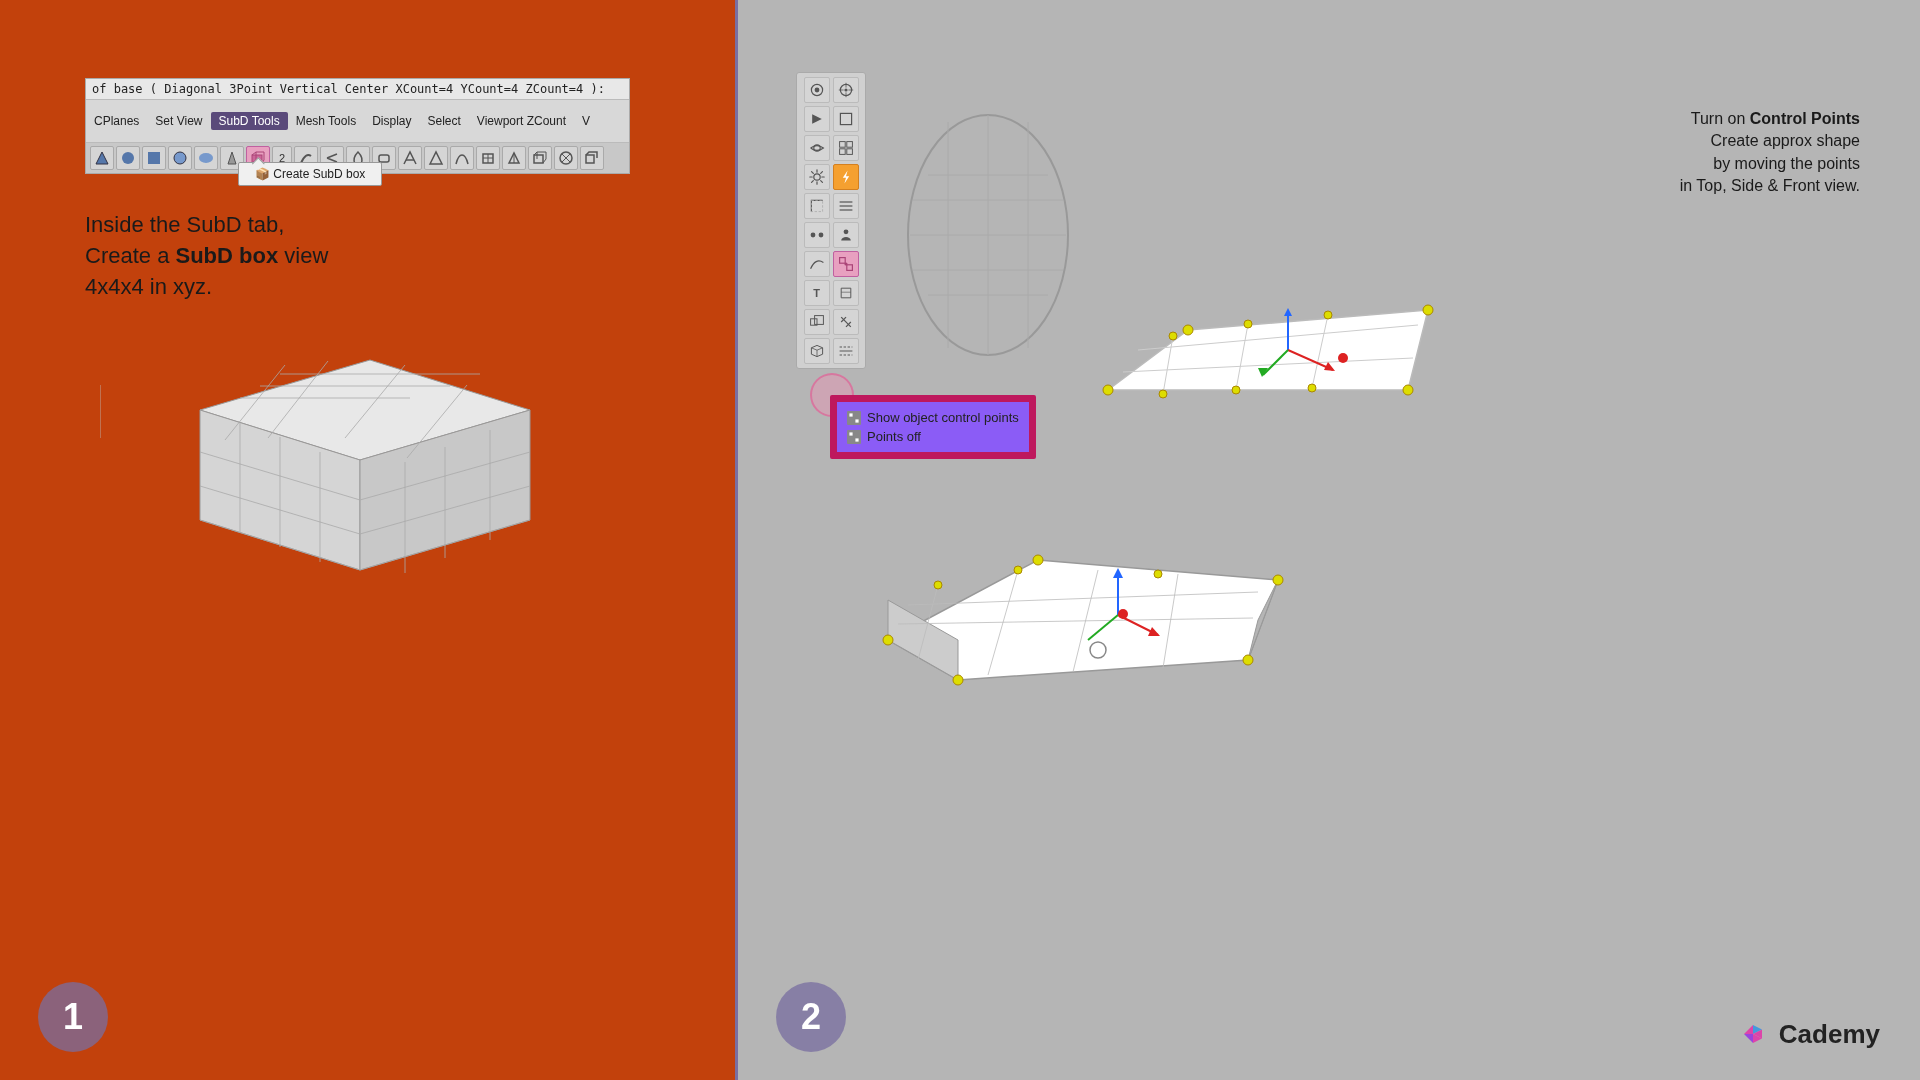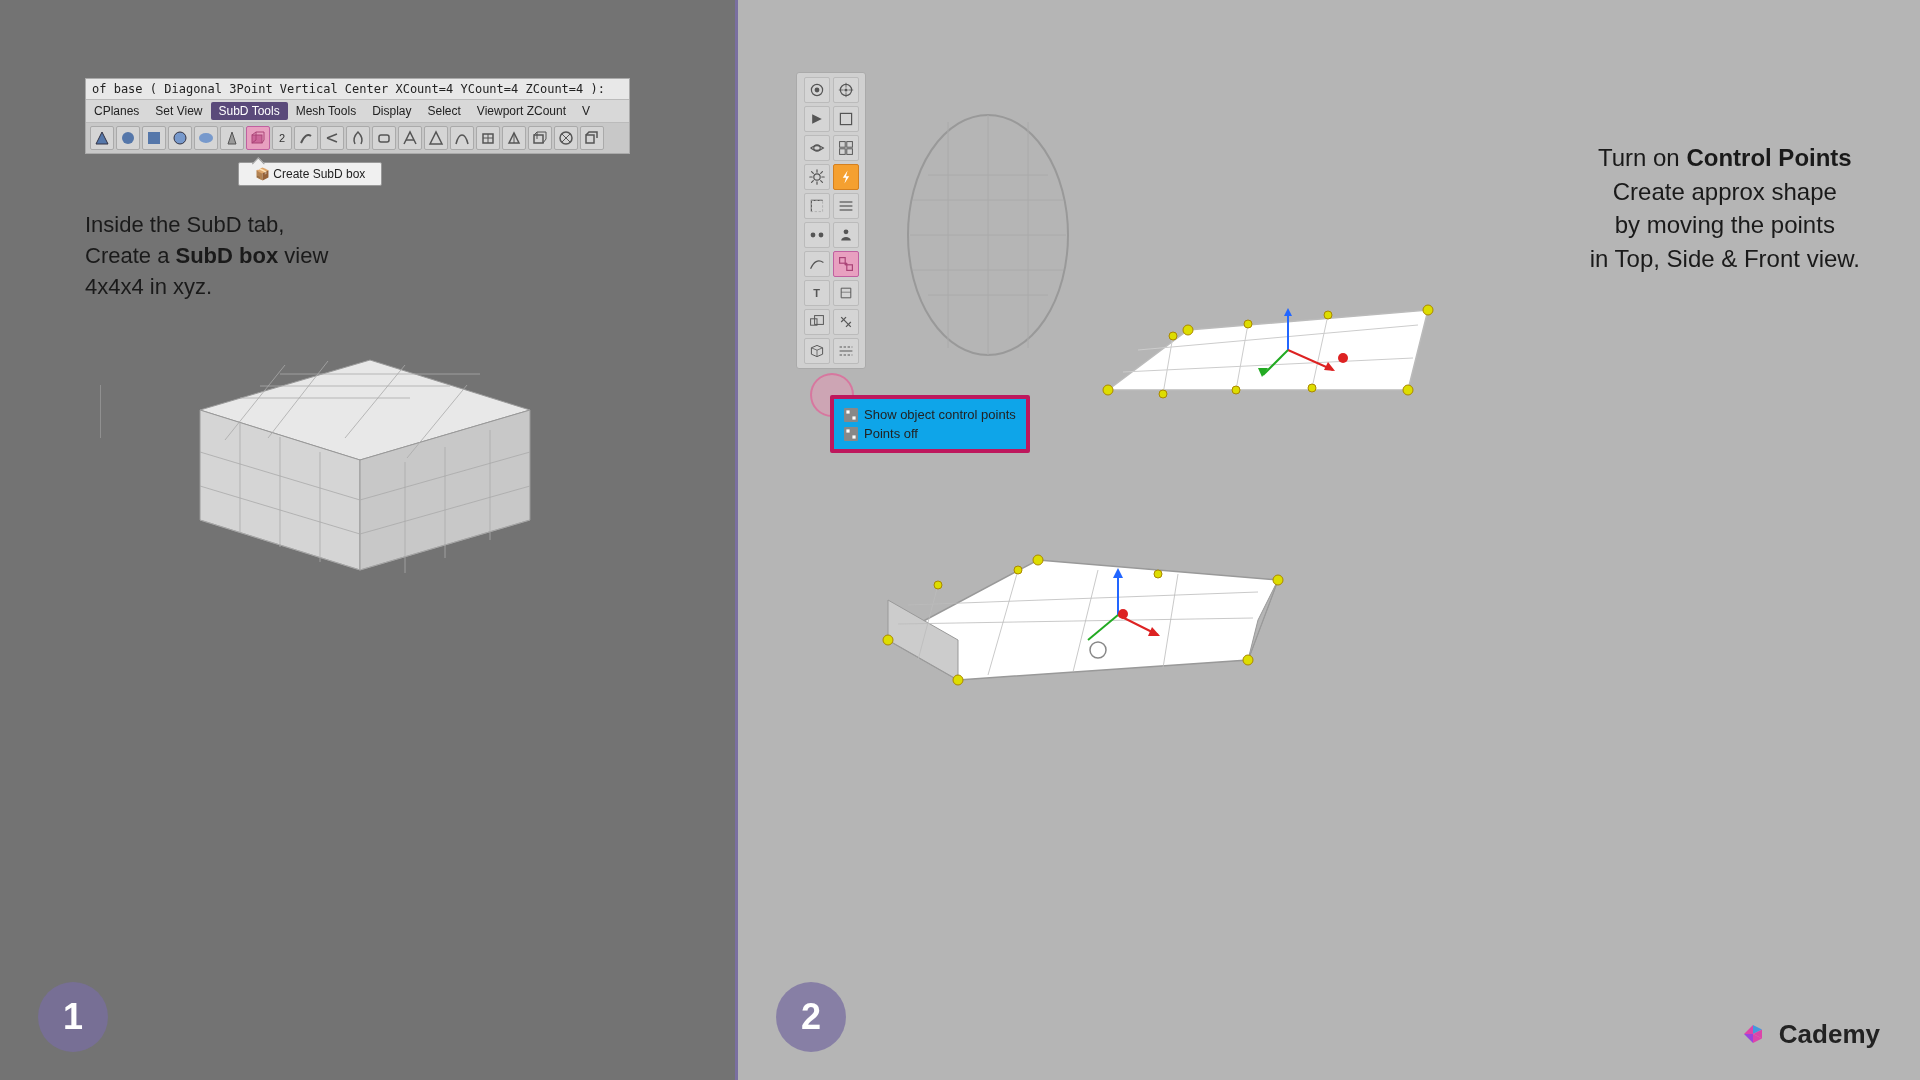--- a/index.html
+++ b/index.html
@@ -16,21 +16,21 @@
       display: flex;
       width: 1920px;
       height: 1080px;
       position: relative;
     }
 
     
     .left-panel {
       width: 735px;
       height: 1080px;
-      background: #737373;
+      background: #c2410c;
       position: relative;
       flex-shrink: 0;
     }
 
     
     .divider {
       width: 3px;
       height: 1080px;
       background: #7a6fa0;
       flex-shrink: 0;
@@ -61,21 +61,21 @@
       padding: 3px 6px;
       font-size: 12px;
       color: #222;
       font-family: monospace;
     }
 
     .menu-bar {
       display: flex;
       background: #d8d8d8;
       border-bottom: 1px solid #bbb;
-      padding: 2px 0;
+      padding: 12px 0;
     }
 
     .menu-item {
       padding: 2px 8px;
       font-size: 12px;
       color: #222;
       cursor: pointer;
       white-space: nowrap;
     }
 
@@ -234,22 +234,22 @@
     .rt-btn.highlighted {
       background: #e8a0c0;
       border-color: #c060a0;
     }
 
     
     .context-menu {
       position: absolute;
       top: 395px;
       left: 92px;
-      background: #0ea5e9;
-      border: 4px solid #be185d;
+      background: #8b5cf6;
+      border: 7px solid #be185d;
       padding: 6px 10px;
       z-index: 20;
       border-radius: 2px;
       min-width: 160px;
     }
 
     .context-menu-item {
       display: flex;
       align-items: center;
       gap: 6px;
@@ -269,26 +269,25 @@
       justify-content: center;
       font-size: 8px;
       color: white;
     }
 
     
     .right-instruction {
       position: absolute;
       top: 108px;
       right: 60px;
-      text-align: center;
-      font-size: 24px;
+      text-align: right;
+      font-size: 16px;
       line-height: 1.4;
       color: #1a1a1a;
       max-width: 300px;
-      margin-top: 33px;
     }
 
     .right-instruction .bold {
       font-weight: bold;
     }
 
     
     .cademy-logo {
       position: absolute;
       bottom: 28px;

